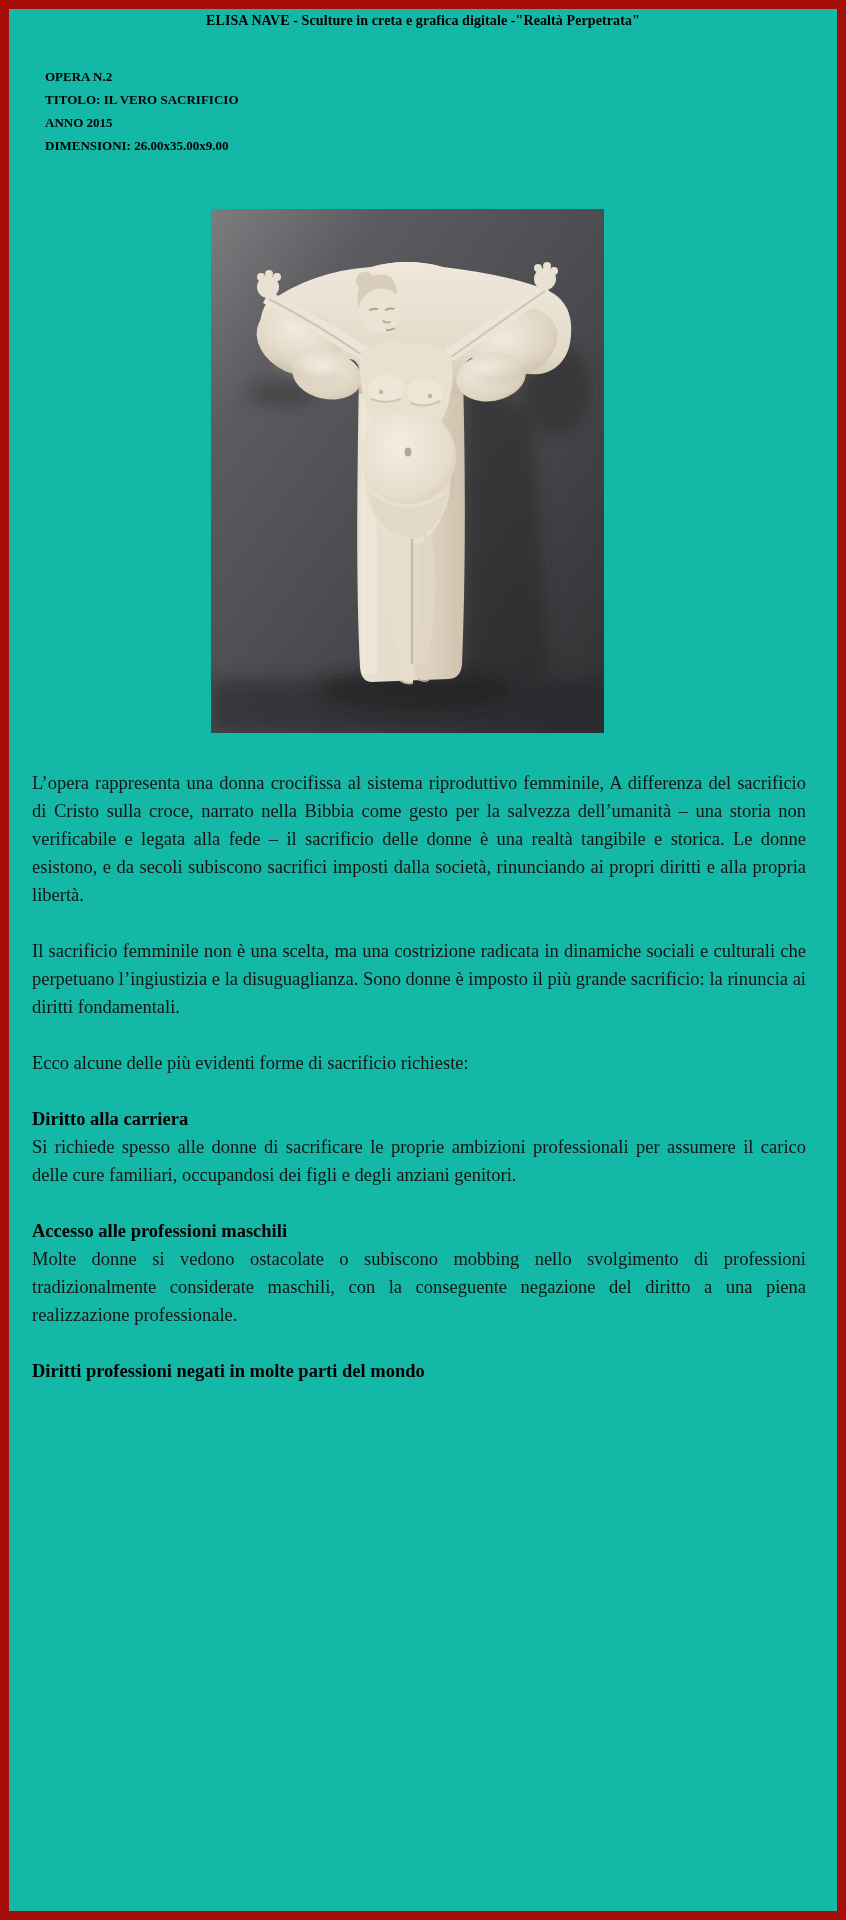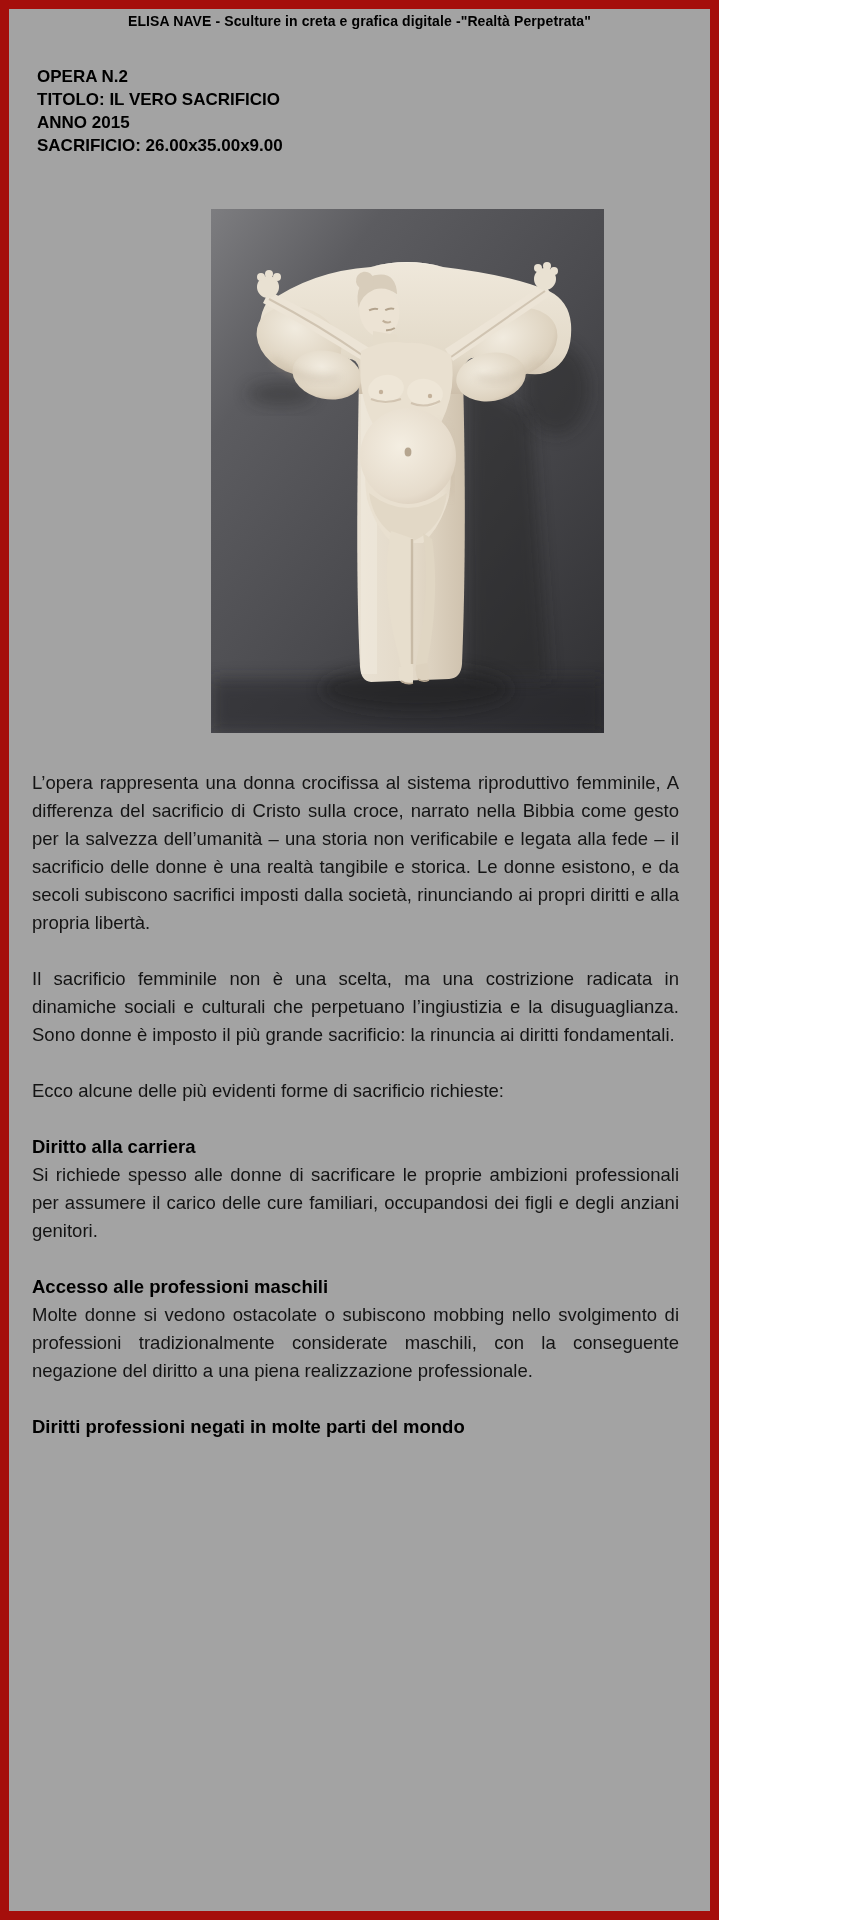--- a/index.html
+++ b/index.html
@@ -1,36 +1,36 @@
 <!DOCTYPE html>
 <html><head>
 <meta charset="utf-8">
 <style>
   * { margin:0; padding:0; box-sizing:border-box; }
   html,body { background:#ffffff; }
   .page {
-    width:719px; height:1920px;
+    width:846px; height:1920px;
     border:9px solid #a50e0b;
-    background:#a3a3a3;
+    background:#14b8a6;
     overflow:hidden;
     position:relative;
-    font-family:Liberation Sans, sans-serif;
+    font-family:Liberation Serif, serif;
     color:#111111;
   }
   .doc-header {
     margin-top:4px;
     text-align:center;
     font-size:14px;
     font-weight:bold;
     color:#000000;
     letter-spacing:0.1px;
   }
   .meta-block {
-    margin:36px 0 0 28px;
-    font-size:17px;
+    margin:36px 0 0 36px;
+    font-size:13px;
     font-weight:bold;
     line-height:23px;
     color:#000000;
   }
   .figure-wrap {
     width:393px; height:524px;
     margin:52px 0 0 202px;
     position:relative;
   }
   .figure-wrap svg { display:block; width:100%; height:100%; }
@@ -57,21 +57,21 @@
 <body>
 
 <div class="page">
 
   <div class="doc-header">ELISA NAVE - Sculture in creta e grafica digitale -"Realtà Perpetrata"</div>
 
   <div class="meta-block">
     <div>OPERA N.2</div>
     <div>TITOLO: IL VERO SACRIFICIO</div>
     <div>ANNO 2015</div>
-    <div>SACRIFICIO: 26.00x35.00x9.00</div>
+    <div>DIMENSIONI: 26.00x35.00x9.00</div>
   </div>
 
   <div class="figure-wrap">
     <svg viewBox="0 0 393 524" preserveAspectRatio="none">
       <defs>
         <linearGradient id="bgGrad" x1="0" y1="0" x2="1" y2="1">
           <stop offset="0" stop-color="#7d7d80"></stop>
           <stop offset="0.22" stop-color="#5c5c60"></stop>
           <stop offset="0.55" stop-color="#4b4b4f"></stop>
           <stop offset="1" stop-color="#303033"></stop>

